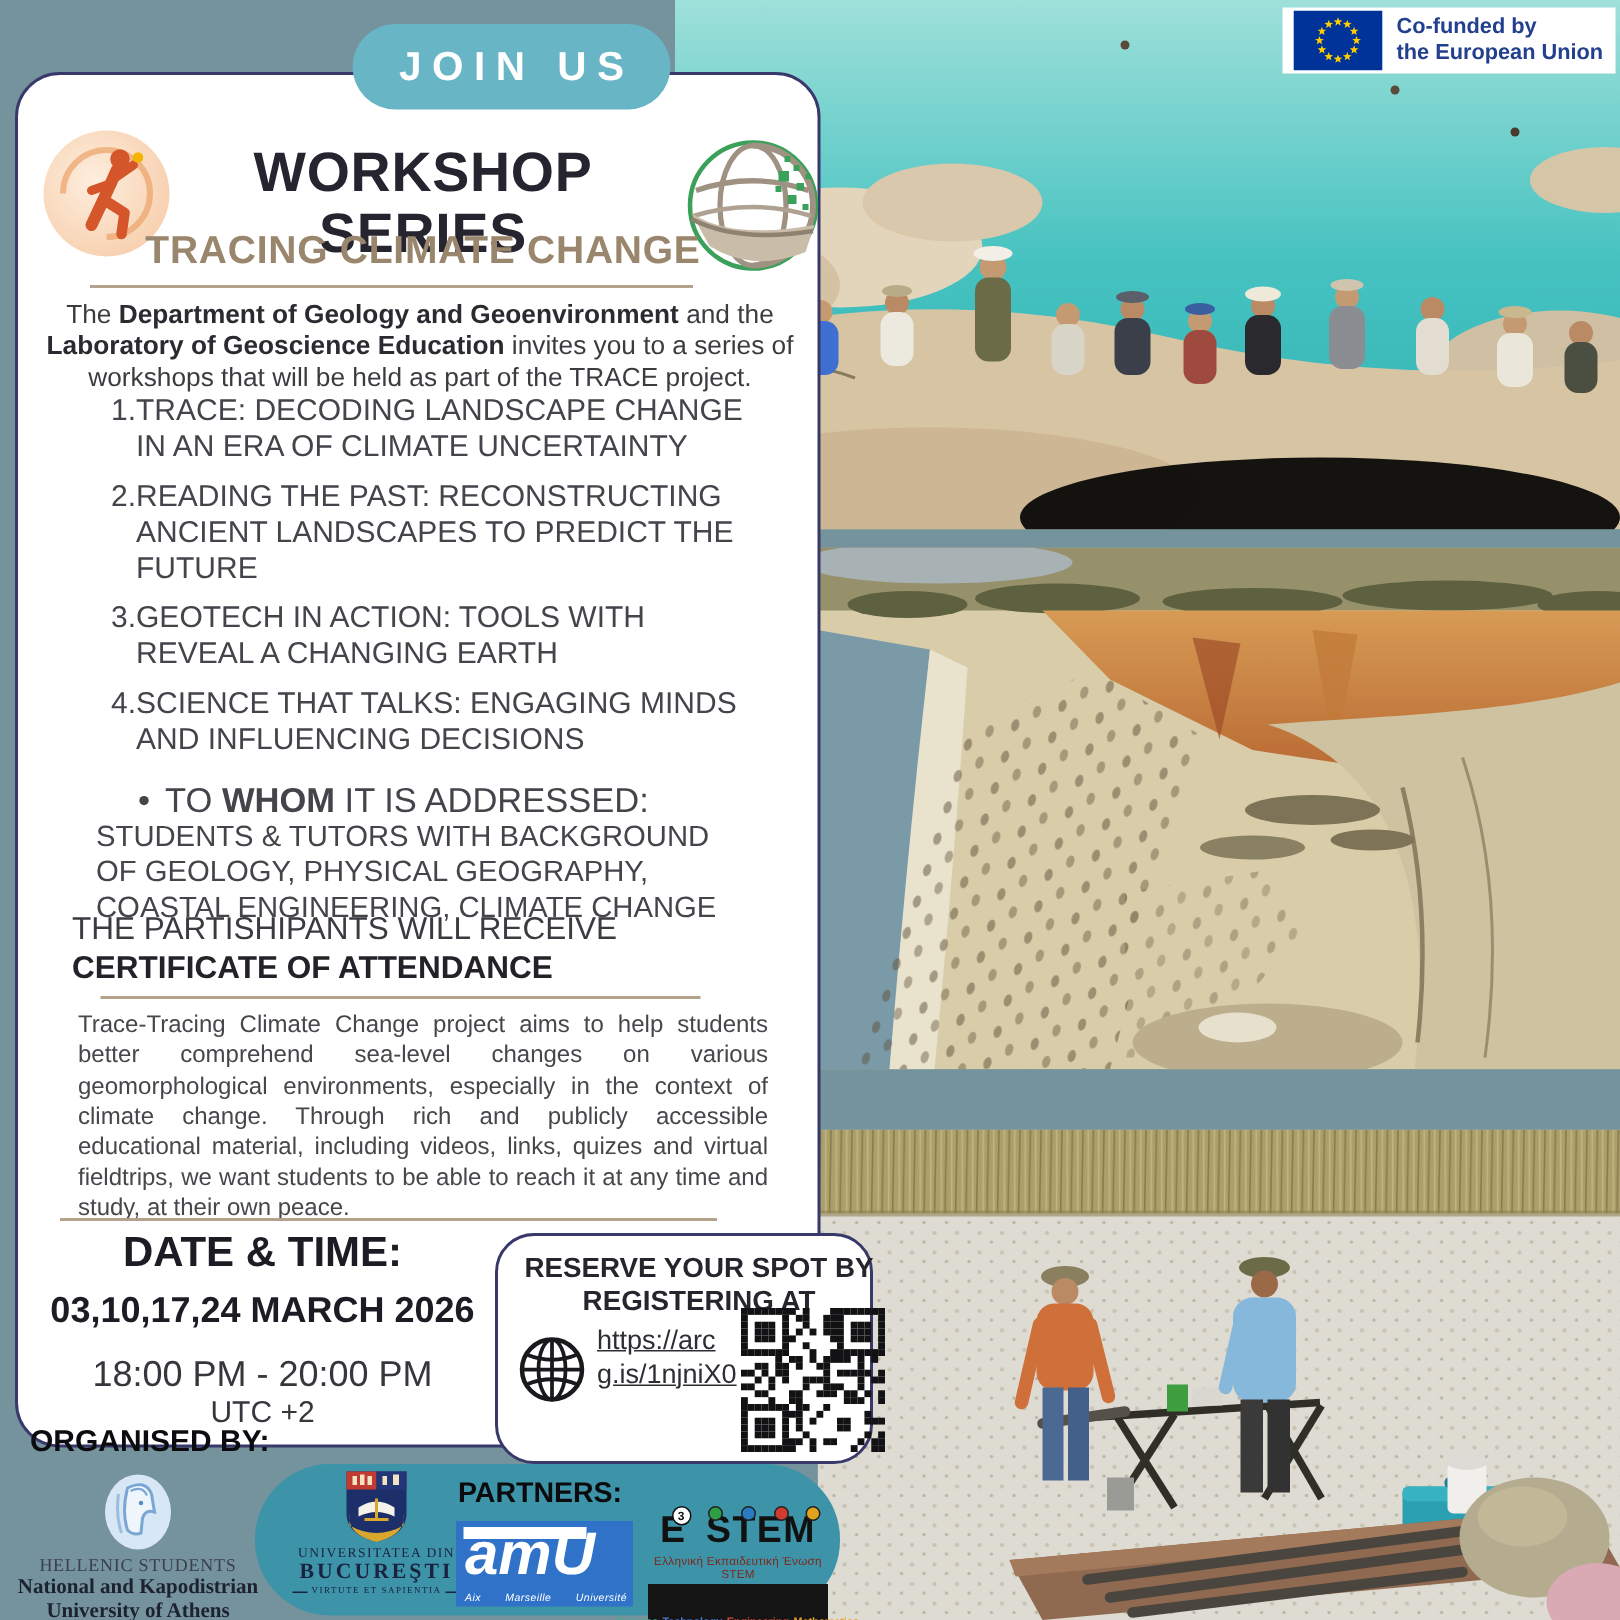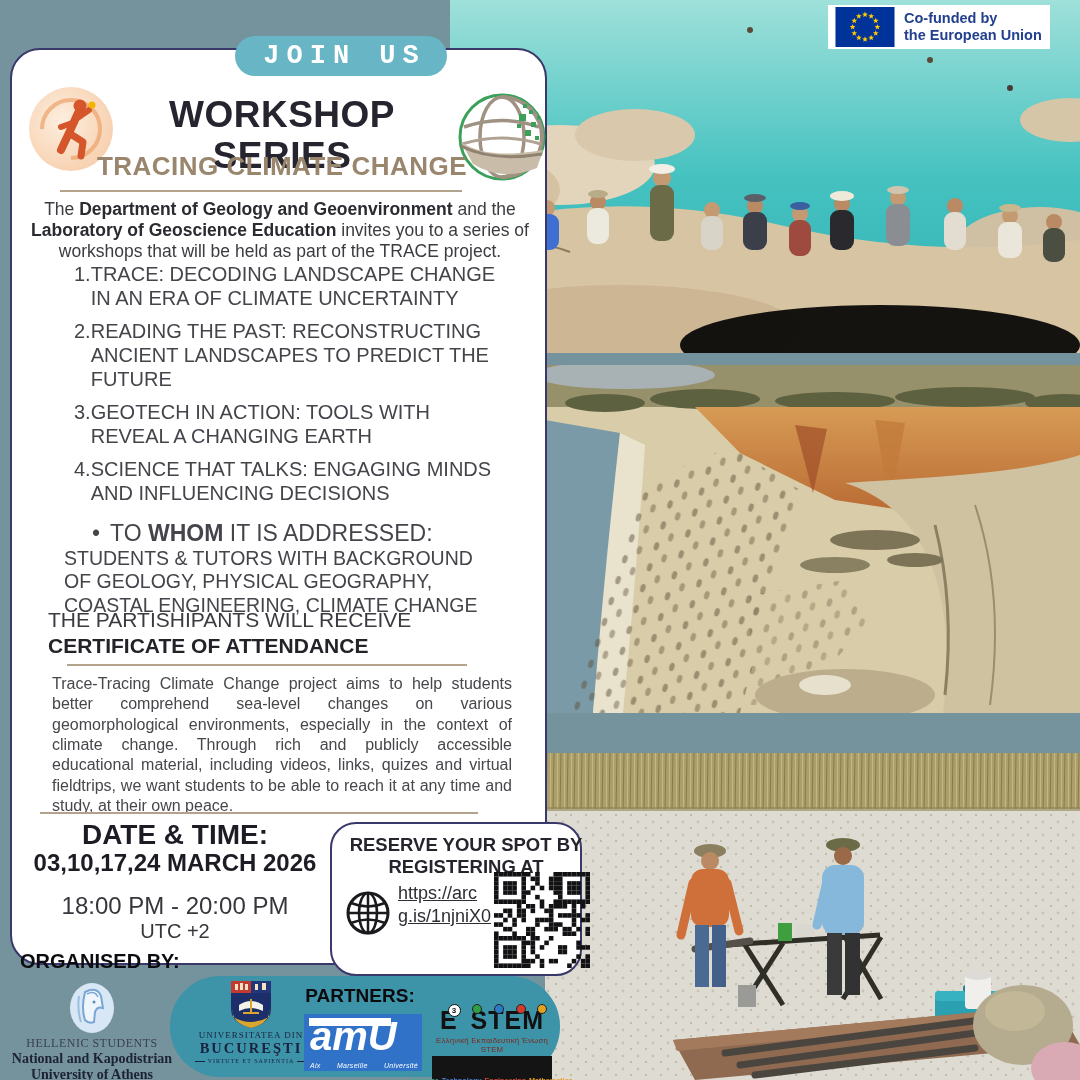--- a/index.html
+++ b/index.html
@@ -7,28 +7,28 @@
   .canvas{position:relative;width:1080px;height:1080px;overflow:hidden;
     background:#75939c;font-family:"Liberation Sans",sans-serif;}
   .abs{position:absolute;}
   svg{display:block;}
 
   
   .photo{position:absolute;overflow:hidden;}
   .photo svg{width:100%;height:100%;}
 
   
-  .eu-box{left:828px;top:5px;width:222px;height:44px;background:#ffffff;
+  .eu-box{left:855px;top:5px;width:222px;height:44px;background:#ffffff;
     display:flex;align-items:center;gap:8px;padding:0 6px;box-sizing:border-box;z-index:9;}
   .eu-flag{width:62px;height:40px;flex:0 0 auto;}
   .eu-text{font-size:14.5px;font-weight:bold;color:#23408f;line-height:1.15;}
 
   
-  .join{left:235px;top:36px;width:212px;height:40px;background:#67b5c5;border-radius:29px;
-    display:flex;align-items:center;justify-content:center;z-index:6;font-family:Liberation Mono, monospace;}
+  .join{left:235px;top:16px;width:212px;height:57px;background:#67b5c5;border-radius:29px;
+    display:flex;align-items:center;justify-content:center;z-index:6;}
   .join span{color:#ffffff;font-weight:bold;font-size:27px;letter-spacing:7px;padding-left:7px;}
 
   
   .card{left:10px;top:48px;width:537px;height:917px;background:#ffffff;
     border:2px solid #39386a;border-radius:30px;z-index:4;box-sizing:border-box;}
   .runner{left:16px;top:36px;width:86px;height:86px;}
   .tracelogo{left:445px;top:42px;width:90px;height:90px;}
   .title{left:88px;top:45px;width:364px;text-align:center;font-size:37px;font-weight:800;
     color:#26242f;letter-spacing:0.5px;line-height:1.1;}
   .subtitle{left:68px;top:101px;width:404px;text-align:center;font-size:26px;font-weight:800;
@@ -50,21 +50,21 @@
   .bullet-row .dot{margin-right:10px;}
   .aud{left:52px;top:497px;width:436px;font-size:19.5px;line-height:1.2;color:#45444b;}
   .cert{left:36px;top:557px;width:480px;font-size:21px;line-height:1.22;color:#3b3a40;}
   .cert b{color:#232228;}
 
   .about{left:40px;top:624px;width:460px;font-size:16px;line-height:1.27;color:#47464b;
     text-align:justify;}
 
   .dt{left:12px;top:770px;width:302px;text-align:center;color:#1d1c24;}
   .dt-h{font-size:28px;font-weight:800;line-height:1.05;}
-  .dt-d{font-size:24px;font-weight:800;margin-top:0;}
+  .dt-d{font-size:24px;font-weight:800;margin-top:11px;}
   .dt-t{font-size:24px;margin-top:15px;color:#37363c;}
   .dt-z{font-size:20px;color:#37363c;}
 
   
   .reserve{left:330px;top:822px;width:252px;height:154px;background:#ffffff;
     border:2px solid #39386a;border-radius:26px;z-index:7;box-sizing:border-box;}
   .res-h{left:14px;top:10px;width:240px;text-align:center;font-size:18.5px;font-weight:800;
     color:#26252d;line-height:1.2;}
   .res-globe{left:13px;top:66px;width:46px;height:46px;}
   .res-link{left:66px;top:58px;width:94px;font-size:18px;line-height:1.25;color:#2e2d33;

